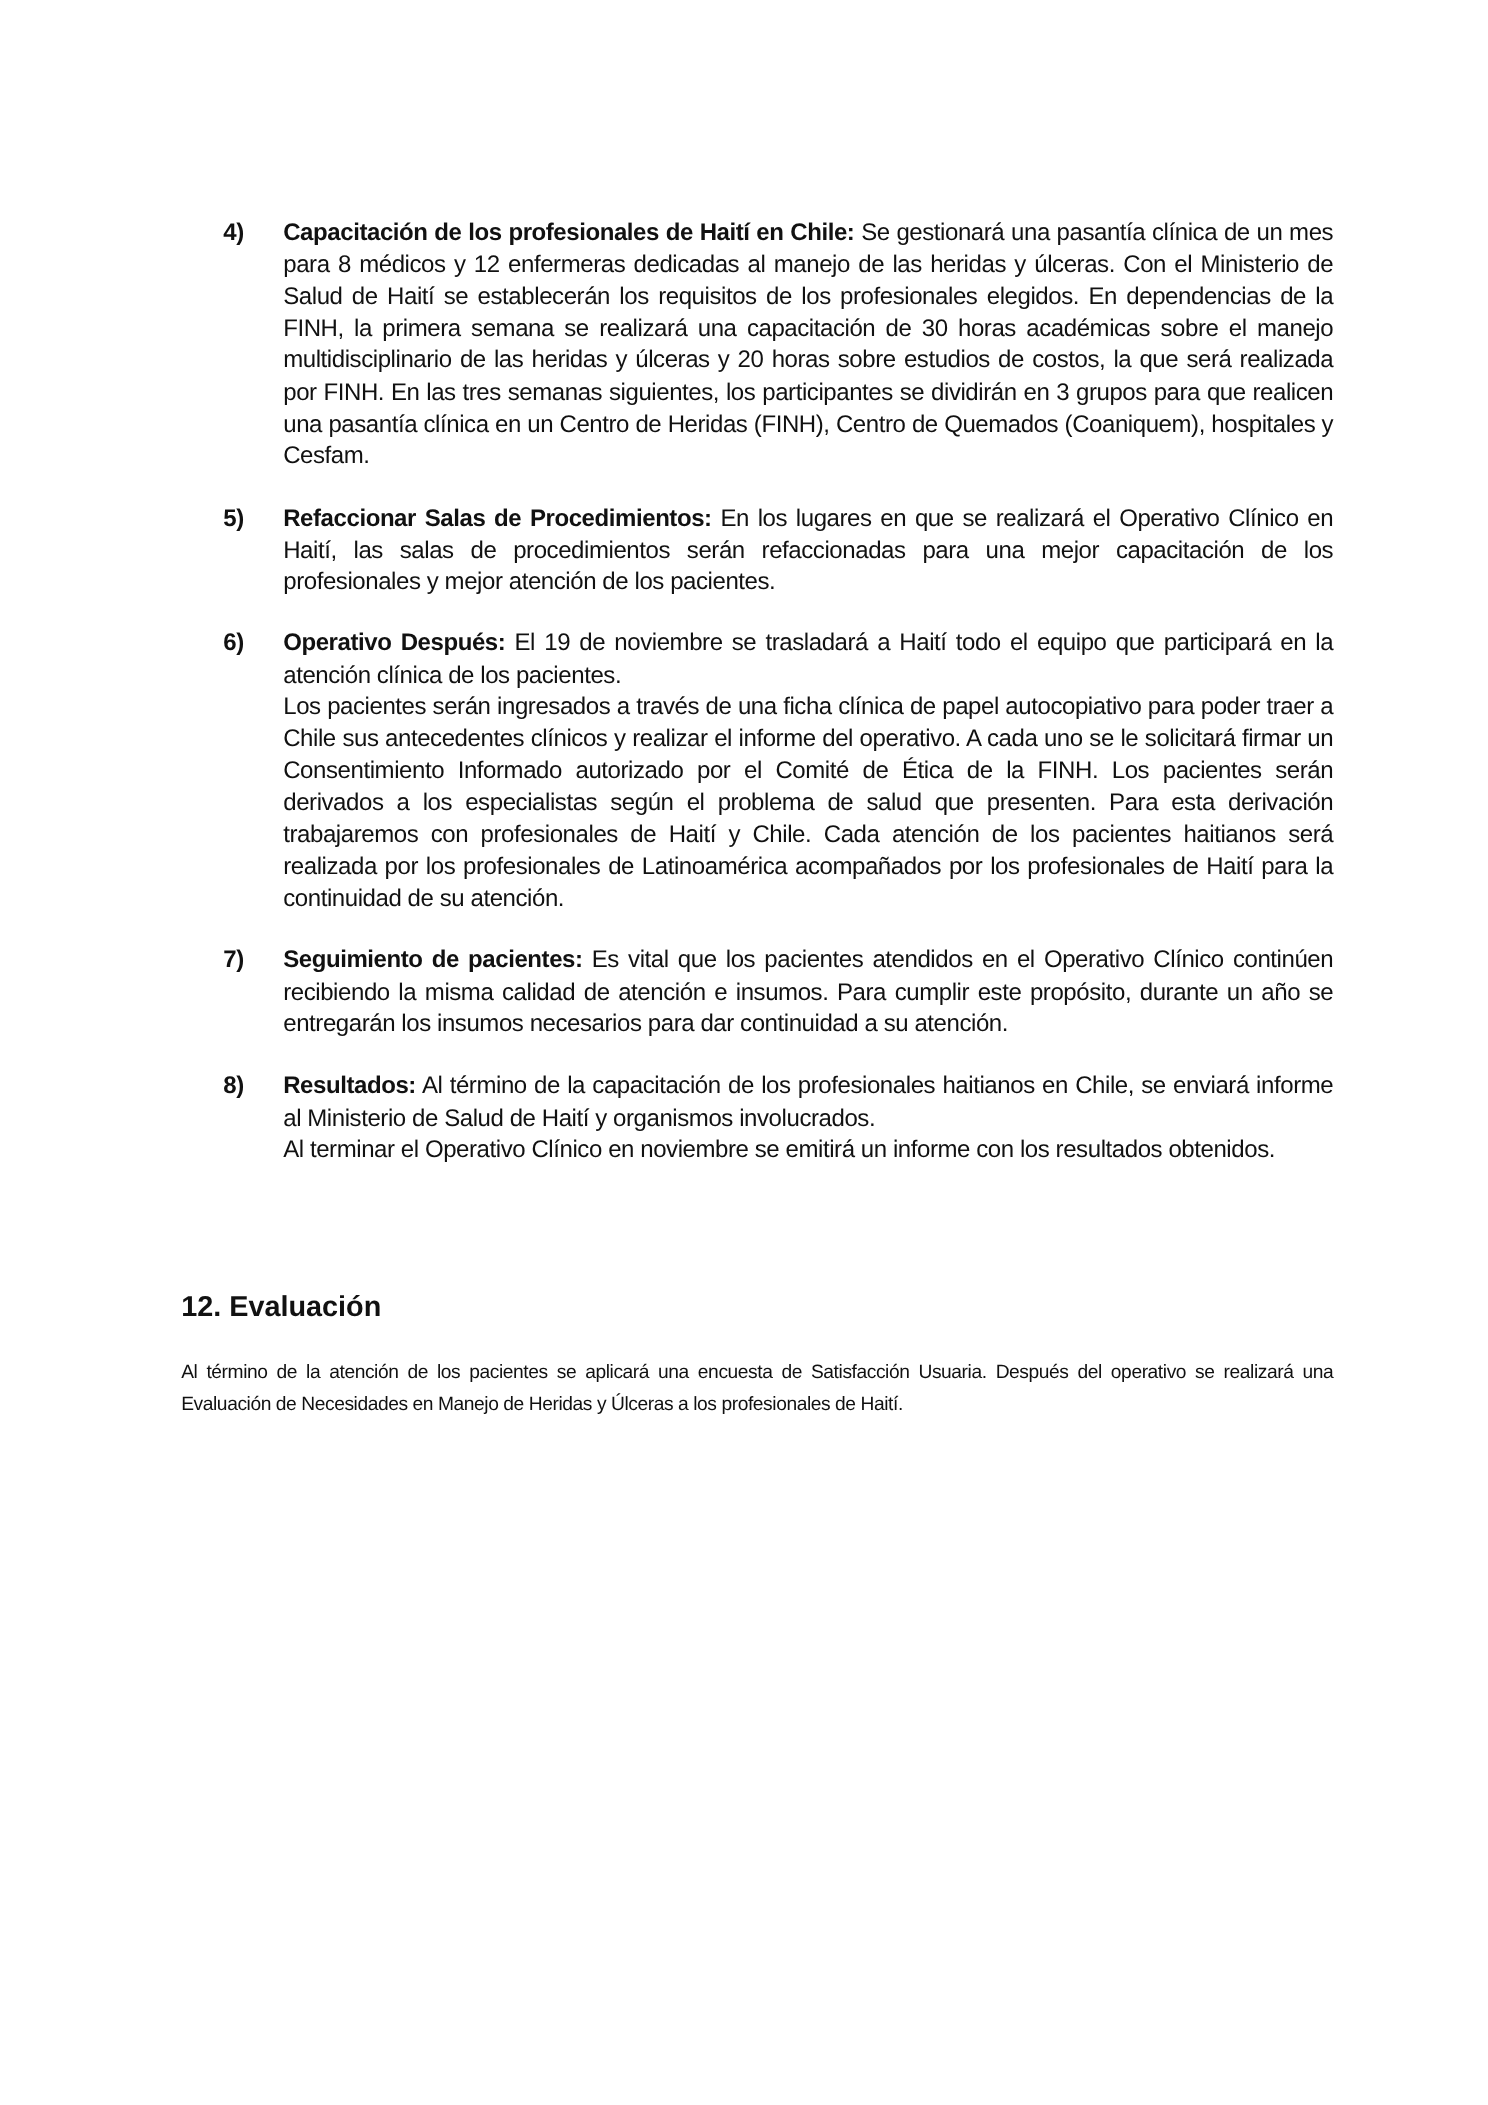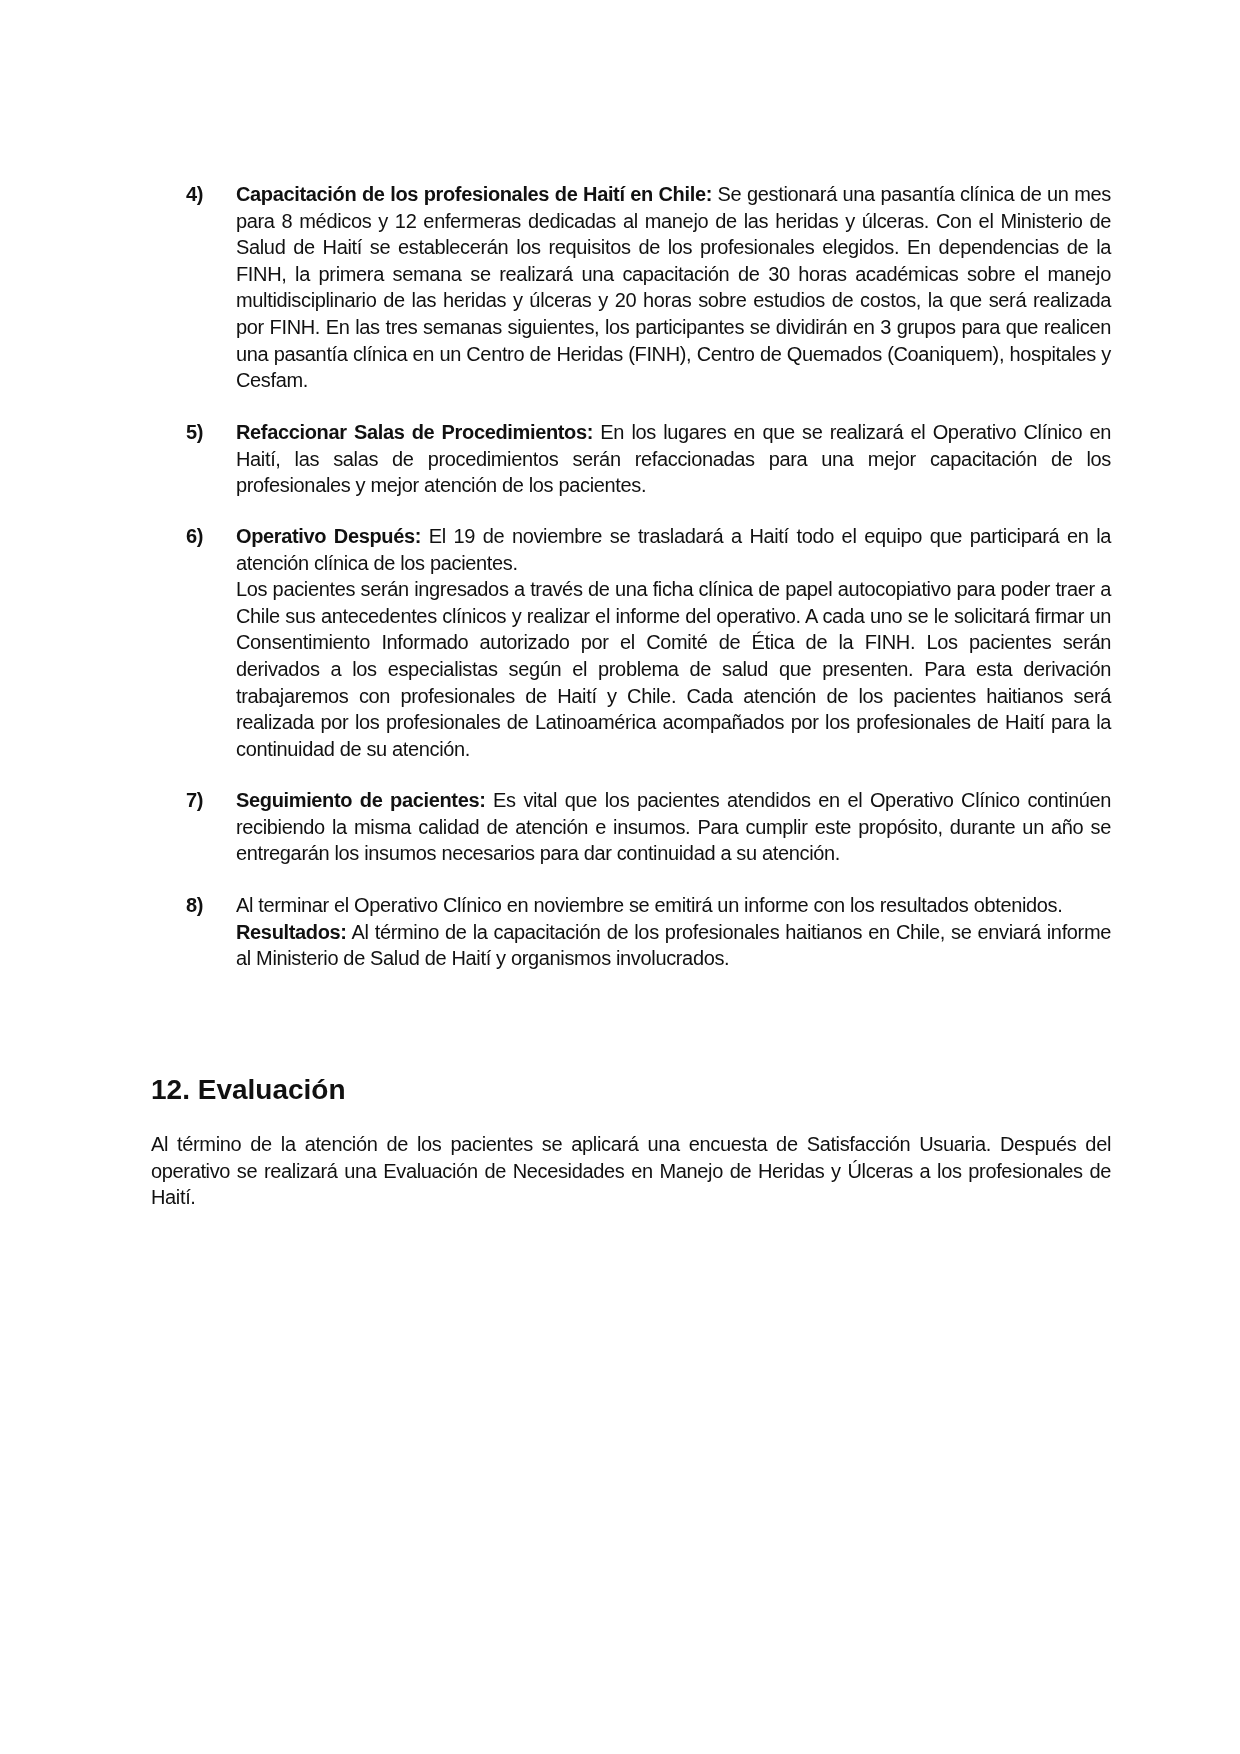--- a/index.html
+++ b/index.html
@@ -11,24 +11,24 @@
   .item {
     position: absolute; left: 186px; width: 925px;
     font-size: 20px; line-height: 26.6px; letter-spacing: -0.35px;
     transform-origin: left top;
   }
   .item .num { position: absolute; left: 0; top: 0; font-weight: bold; }
   .item .body { margin-left: 50px; text-align: justify; text-align-last: left; }
   .item .body p { margin: 0; }
   .item b { font-weight: bold; }
   .heading {
-    position: absolute; left: 151px; font-size: 28px; font-weight: bold; line-height: 26px;
+    position: absolute; left: 151px; font-size: 24px; font-weight: bold; line-height: 26px;
   }
   .para {
-    position: absolute; left: 151px; width: 960px; font-size: 20px; line-height: 26.6px;
+    position: absolute; left: 151px; width: 960px; font-size: 16px; line-height: 26.6px;
     text-align: justify; text-align-last: left; letter-spacing: -0.35px;
   }
   .para p { margin: 0; }
 </style>
 </head>
 <body>
 
 <div class="page">
 
   <div class="item" style="top:181px;">
@@ -56,22 +56,22 @@
   <div class="item" style="top:787px;">
     <span class="num">7)</span>
     <div class="body">
       <p><b>Seguimiento de pacientes:</b><span> Es vital que los pacientes atendidos en el Operativo Clínico continúen recibiendo la misma calidad de atención e insumos. Para cumplir este propósito, durante un año se entregarán los insumos necesarios para dar continuidad a su atención.</span></p>
     </div>
   </div>
 
   <div class="item" style="top:892px;">
     <span class="num">8)</span>
     <div class="body">
+      <p><b>Resultados:</b><span> Al término de la capacitación de los profesionales haitianos en Chile, se enviará informe al Ministerio de Salud de Haití y organismos involucrados.</span></p>
       <p>Al terminar el Operativo Clínico en noviembre se emitirá un informe con los resultados obtenidos.</p>
-      <p><b>Resultados:</b><span> Al término de la capacitación de los profesionales haitianos en Chile, se enviará informe al Ministerio de Salud de Haití y organismos involucrados.</span></p>
     </div>
   </div>
 
   <div class="heading" style="top:1077px;">12.  Evaluación</div>
 
   <div class="para" style="top:1131px;">
     <p>Al término de la atención de los pacientes se aplicará una encuesta de Satisfacción Usuaria. Después del operativo se realizará una Evaluación de Necesidades en Manejo de Heridas y Úlceras a los profesionales de Haití.</p>
   </div>
 
 </div>

